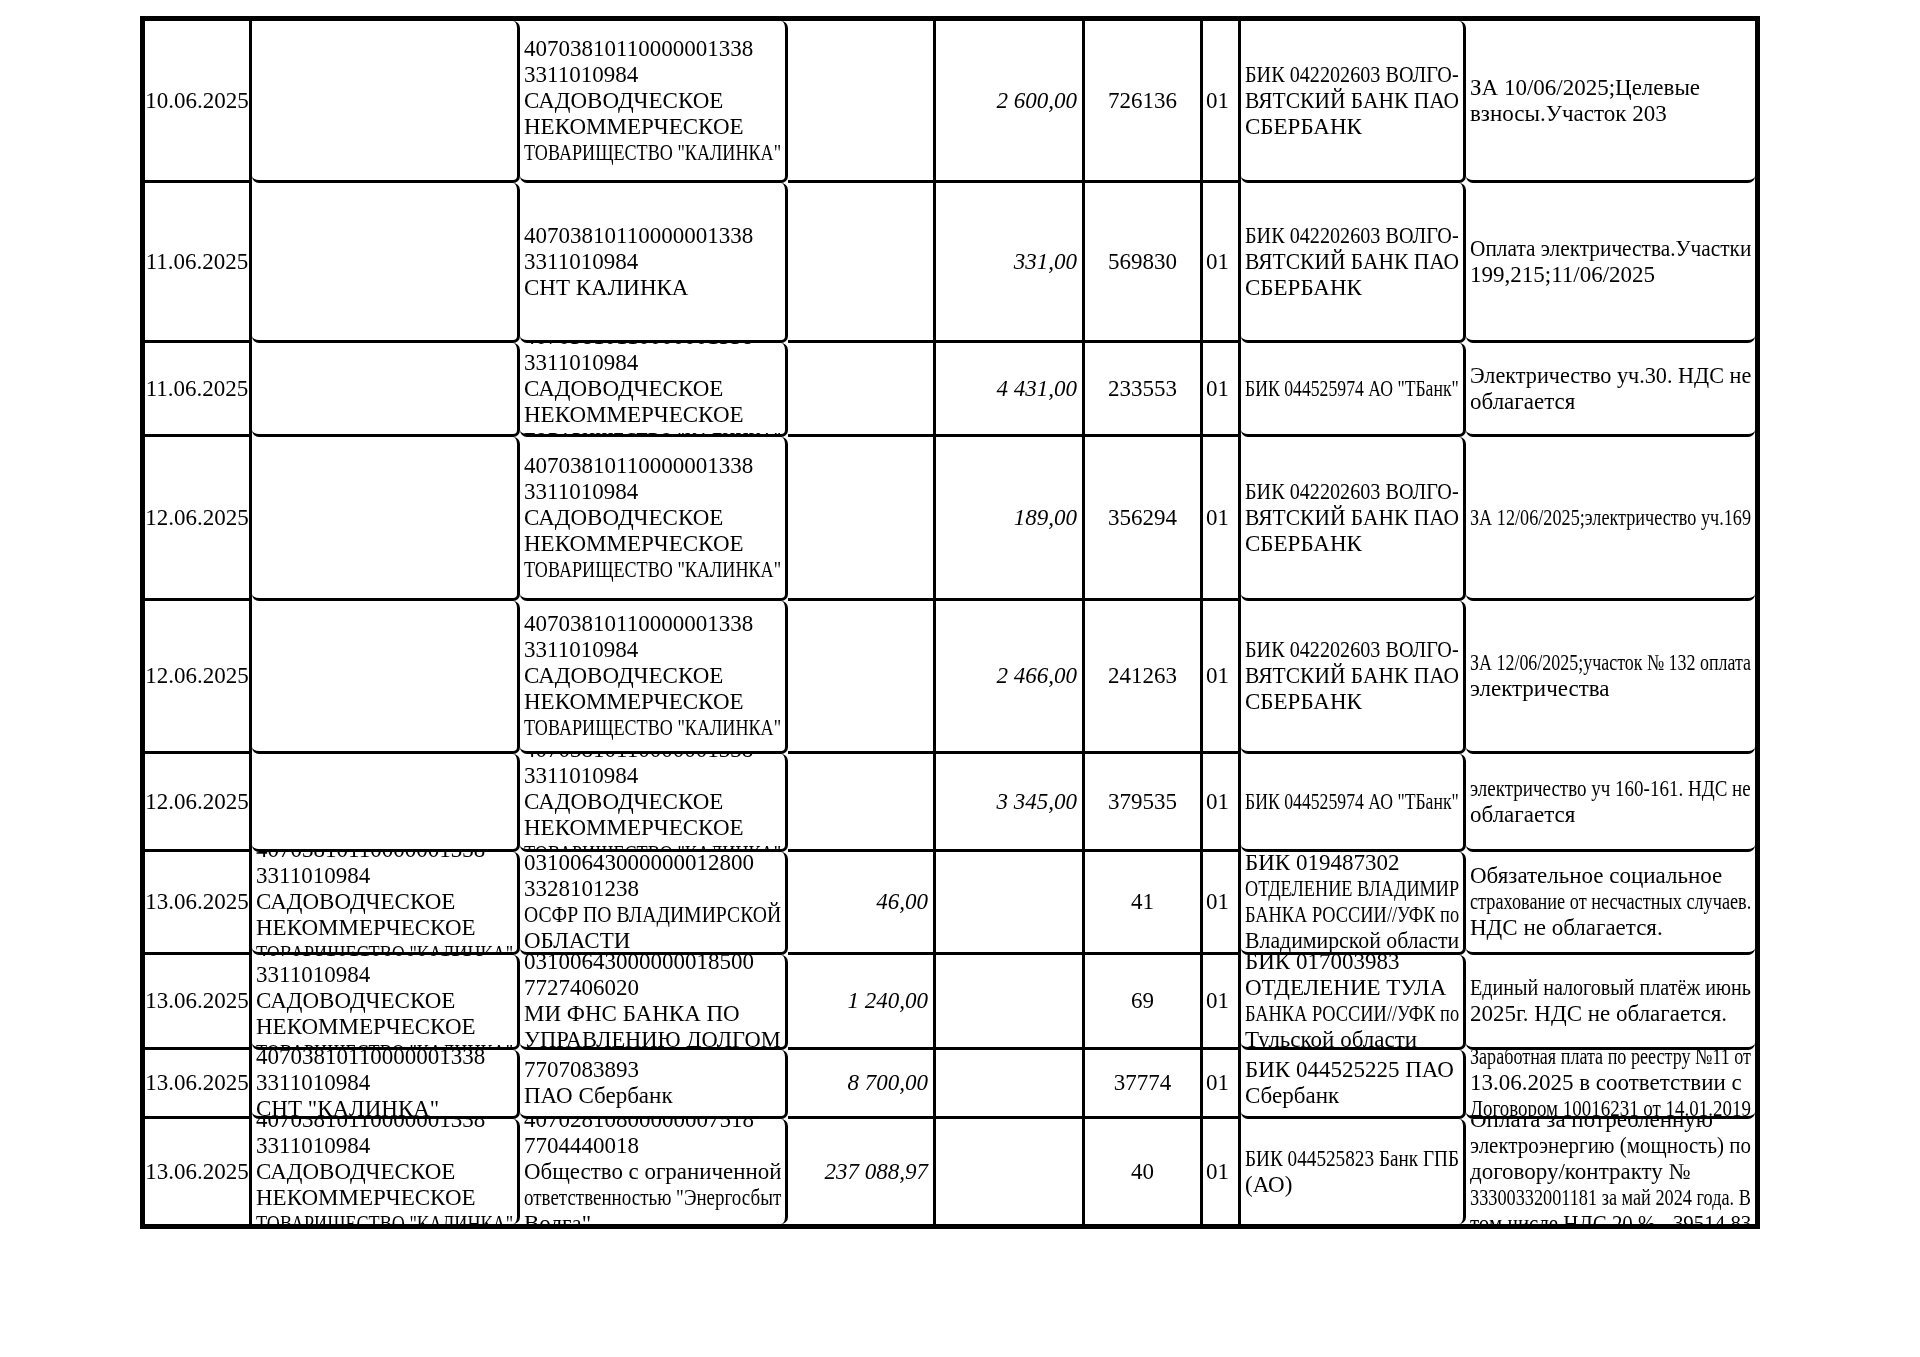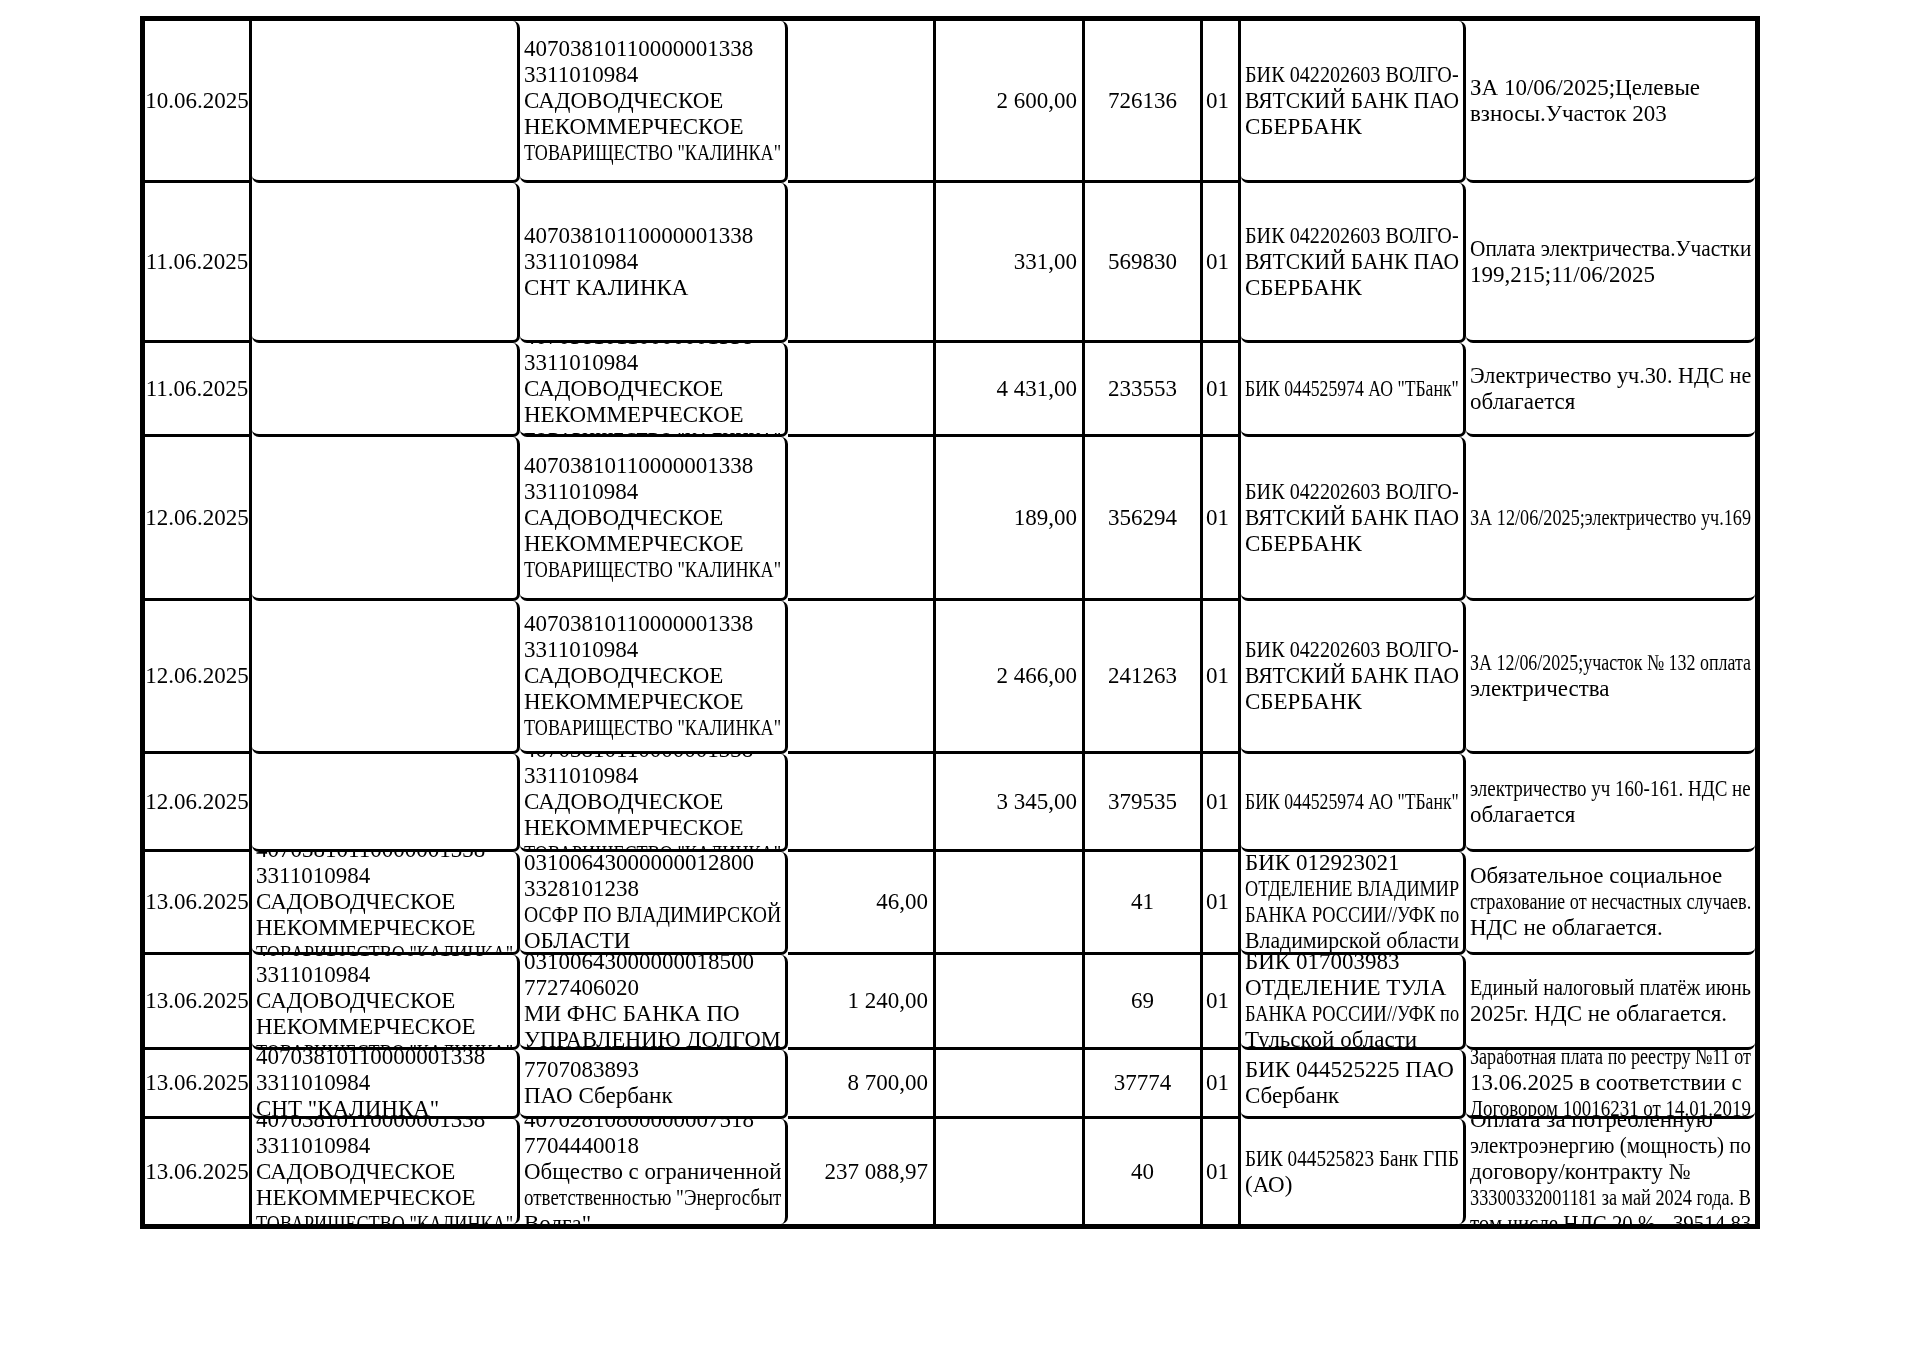--- a/index.html
+++ b/index.html
@@ -15,21 +15,21 @@
   .cell{
     border-right:3px solid #000;border-bottom:3px solid #000;
     overflow:hidden;display:flex;flex-direction:column;justify-content:center;
     background:#fff;box-sizing:border-box;
   }
   .table > .cell:nth-child(9n){border-right:none;}
   .table > .cell:nth-child(n+82){border-bottom:none;}
   .c-text{align-items:flex-start;padding:0 4px;border-radius:7px;}
   .c-date{align-items:center;}
   .c-doc{align-items:center;}
-  .c-amount{align-items:flex-end;padding:0 5px;}
+  .c-amount{align-items:flex-end;padding:0 5px;font-style:italic;}
   .c-status{align-items:flex-start;padding:0 3px;}
   .fl{flex:0 0 auto;white-space:pre;width:max-content;transform-origin:left center;}
 </style>
 </head>
 <body>
 
 <div class="page">
   <div class="table">
 
     <div class="cell c-date">10.06.2025</div>
@@ -175,21 +175,21 @@
         <div class="fl">03100643000000012800</div>
         <div class="fl">3328101238</div>
         <div class="fl" style="transform: scaleX(0.8567);">ОСФР ПО ВЛАДИМИРСКОЙ</div>
         <div class="fl">ОБЛАСТИ</div>
       </div>
     <div class="cell c-amount">46,00</div>
     <div class="cell c-amount"></div>
     <div class="cell c-doc">41</div>
     <div class="cell c-status">01</div>
     <div class="cell c-text fit-lines">
-        <div class="fl">БИК 012923021</div>
+        <div class="fl">БИК 019487302</div>
         <div class="fl" style="transform: scaleX(0.7926);">ОТДЕЛЕНИЕ ВЛАДИМИР</div>
         <div class="fl" style="transform: scaleX(0.7985);">БАНКА РОССИИ//УФК по</div>
         <div class="fl" style="transform: scaleX(0.9469);">Владимирской области</div>
       </div>
     <div class="cell c-text fit-lines">
         <div class="fl">Обязательное социальное</div>
         <div class="fl" style="transform: scaleX(0.7938);">страхование от несчастных случаев.</div>
         <div class="fl">НДС не облагается.</div>
       </div>
 

